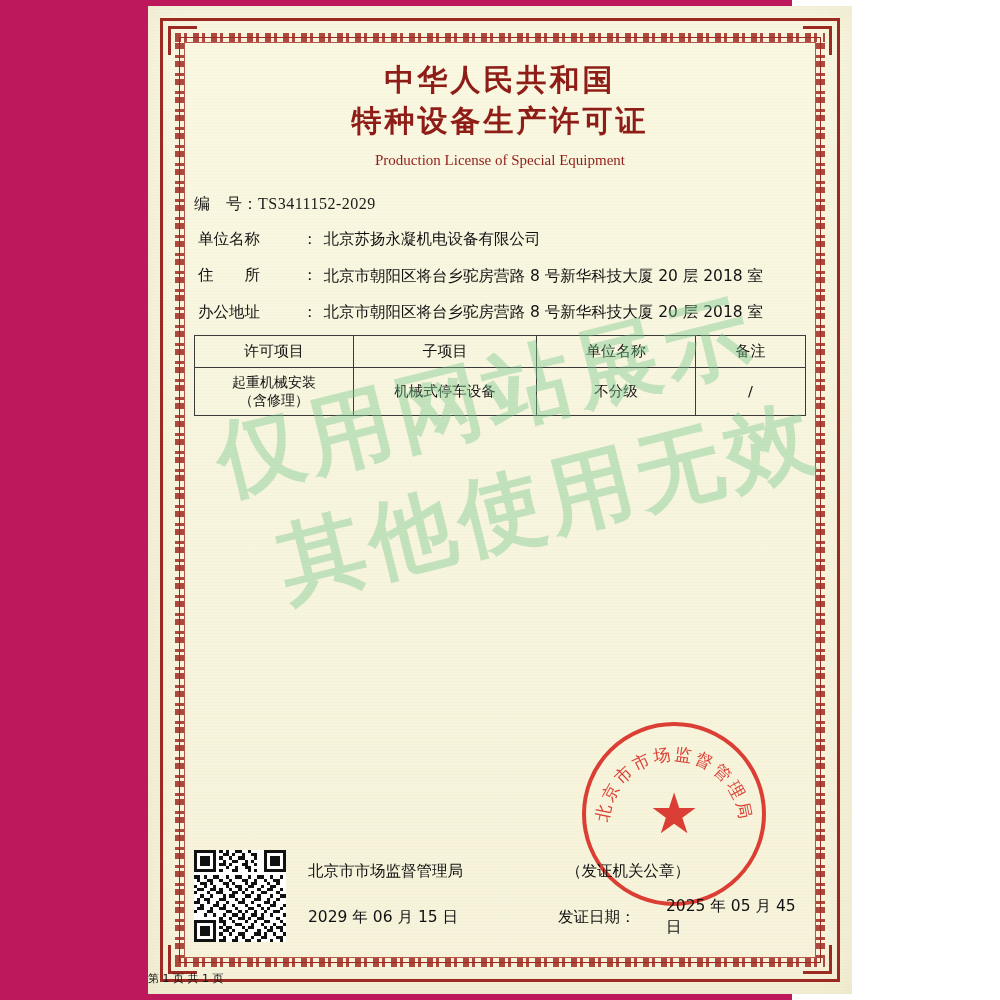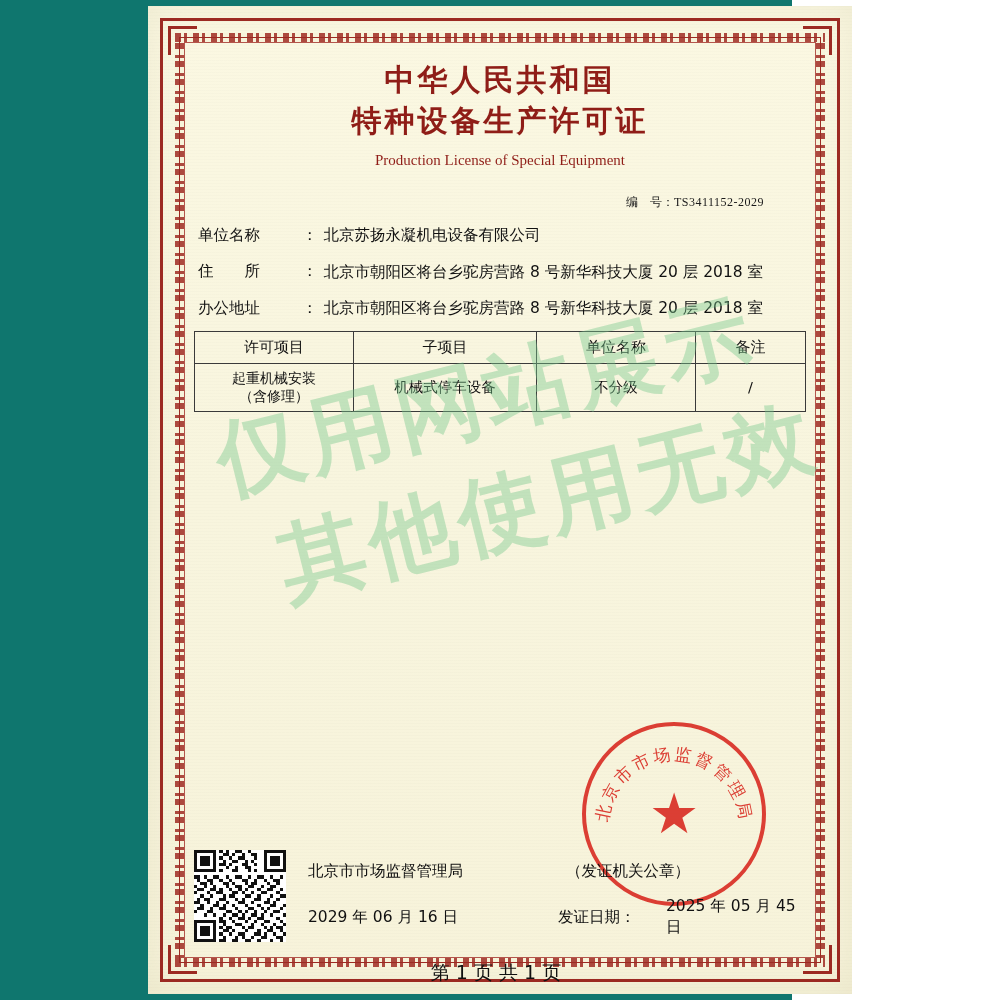--- a/index.html
+++ b/index.html
@@ -10,21 +10,21 @@
   body {
     width: 1000px;
     height: 1000px;
     font-family: "Liberation Serif", "DejaVu Serif", serif;
     overflow: hidden;
   }
   .page {
     position: relative;
     width: 792px;
     height: 1000px;
-    background: #0f766e;
+    background: #be185d;
     text-decoration: underline;
   }
   
   .cert {
     position: absolute;
     left: 148px;
     top: 6px;
     width: 704px;
     height: 988px;
     background:
@@ -95,23 +95,23 @@
   .title-en {
     text-align: center;
     color: #8f1d17;
     font-size: 15px;
     line-height: 1.45;
     margin-top: 9px;
     font-family: "Liberation Serif", serif;
   }
   .serial-row {
     margin-top: 22px;
-    text-align: right;
+    text-align: left;
     padding-right: 42px;
-    font-size: 12px;
+    font-size: 16px;
     color: #1a1a1a;
     font-family: "DejaVu Sans", sans-serif;
   }
   .serial-row .num {
     font-family: "Liberation Serif", serif;
     letter-spacing: 0.5px;
   }
 
   .field {
     display: flex;
@@ -248,23 +248,23 @@
     width: 92px;
     height: 92px;
     background: #fff;
   }
   .qr svg { display: block; }
 
   .page-num {
     position: absolute;
     left: 0; right: 8px;
     bottom: 8px;
-    text-align: center;
-    font-family: "DejaVu Sans", sans-serif;
-    font-size: 19px;
+    text-align: left;
+    font-family: "DejaVu Sans", sans-serif;
+    font-size: 11px;
     color: #111;
   }
 </style>
 </head>
 <body>
 
 <div class="page">
   <div class="cert">
 
     <div class="frame-outer"></div>
@@ -352,21 +352,21 @@
     </div>
 
     <div class="footer">
       <div class="foot-line">
         <span class="lbl">发证机关：</span>
         <span class="val">北京市市场监督管理局</span>
         <span class="rval seal-caption">（发证机关公章）</span>
       </div>
       <div class="foot-line">
         <span class="lbl">有效期至：</span>
-        <span class="val">2029 年 06 月 16 日</span>
+        <span class="val">2029 年 06 月 15 日</span>
         <span class="rlbl">发证日期：</span>
         <span class="rval">2025 年 05 月 45 日</span>
       </div>
     </div>
 
     <div class="qr">
       <svg width="92" height="92" viewBox="0 0 29 29" shape-rendering="crispEdges">
         <rect width="29" height="29" fill="#fff"></rect>
         <g fill="#111">
           <rect x="0" y="0" width="7" height="1"></rect>

